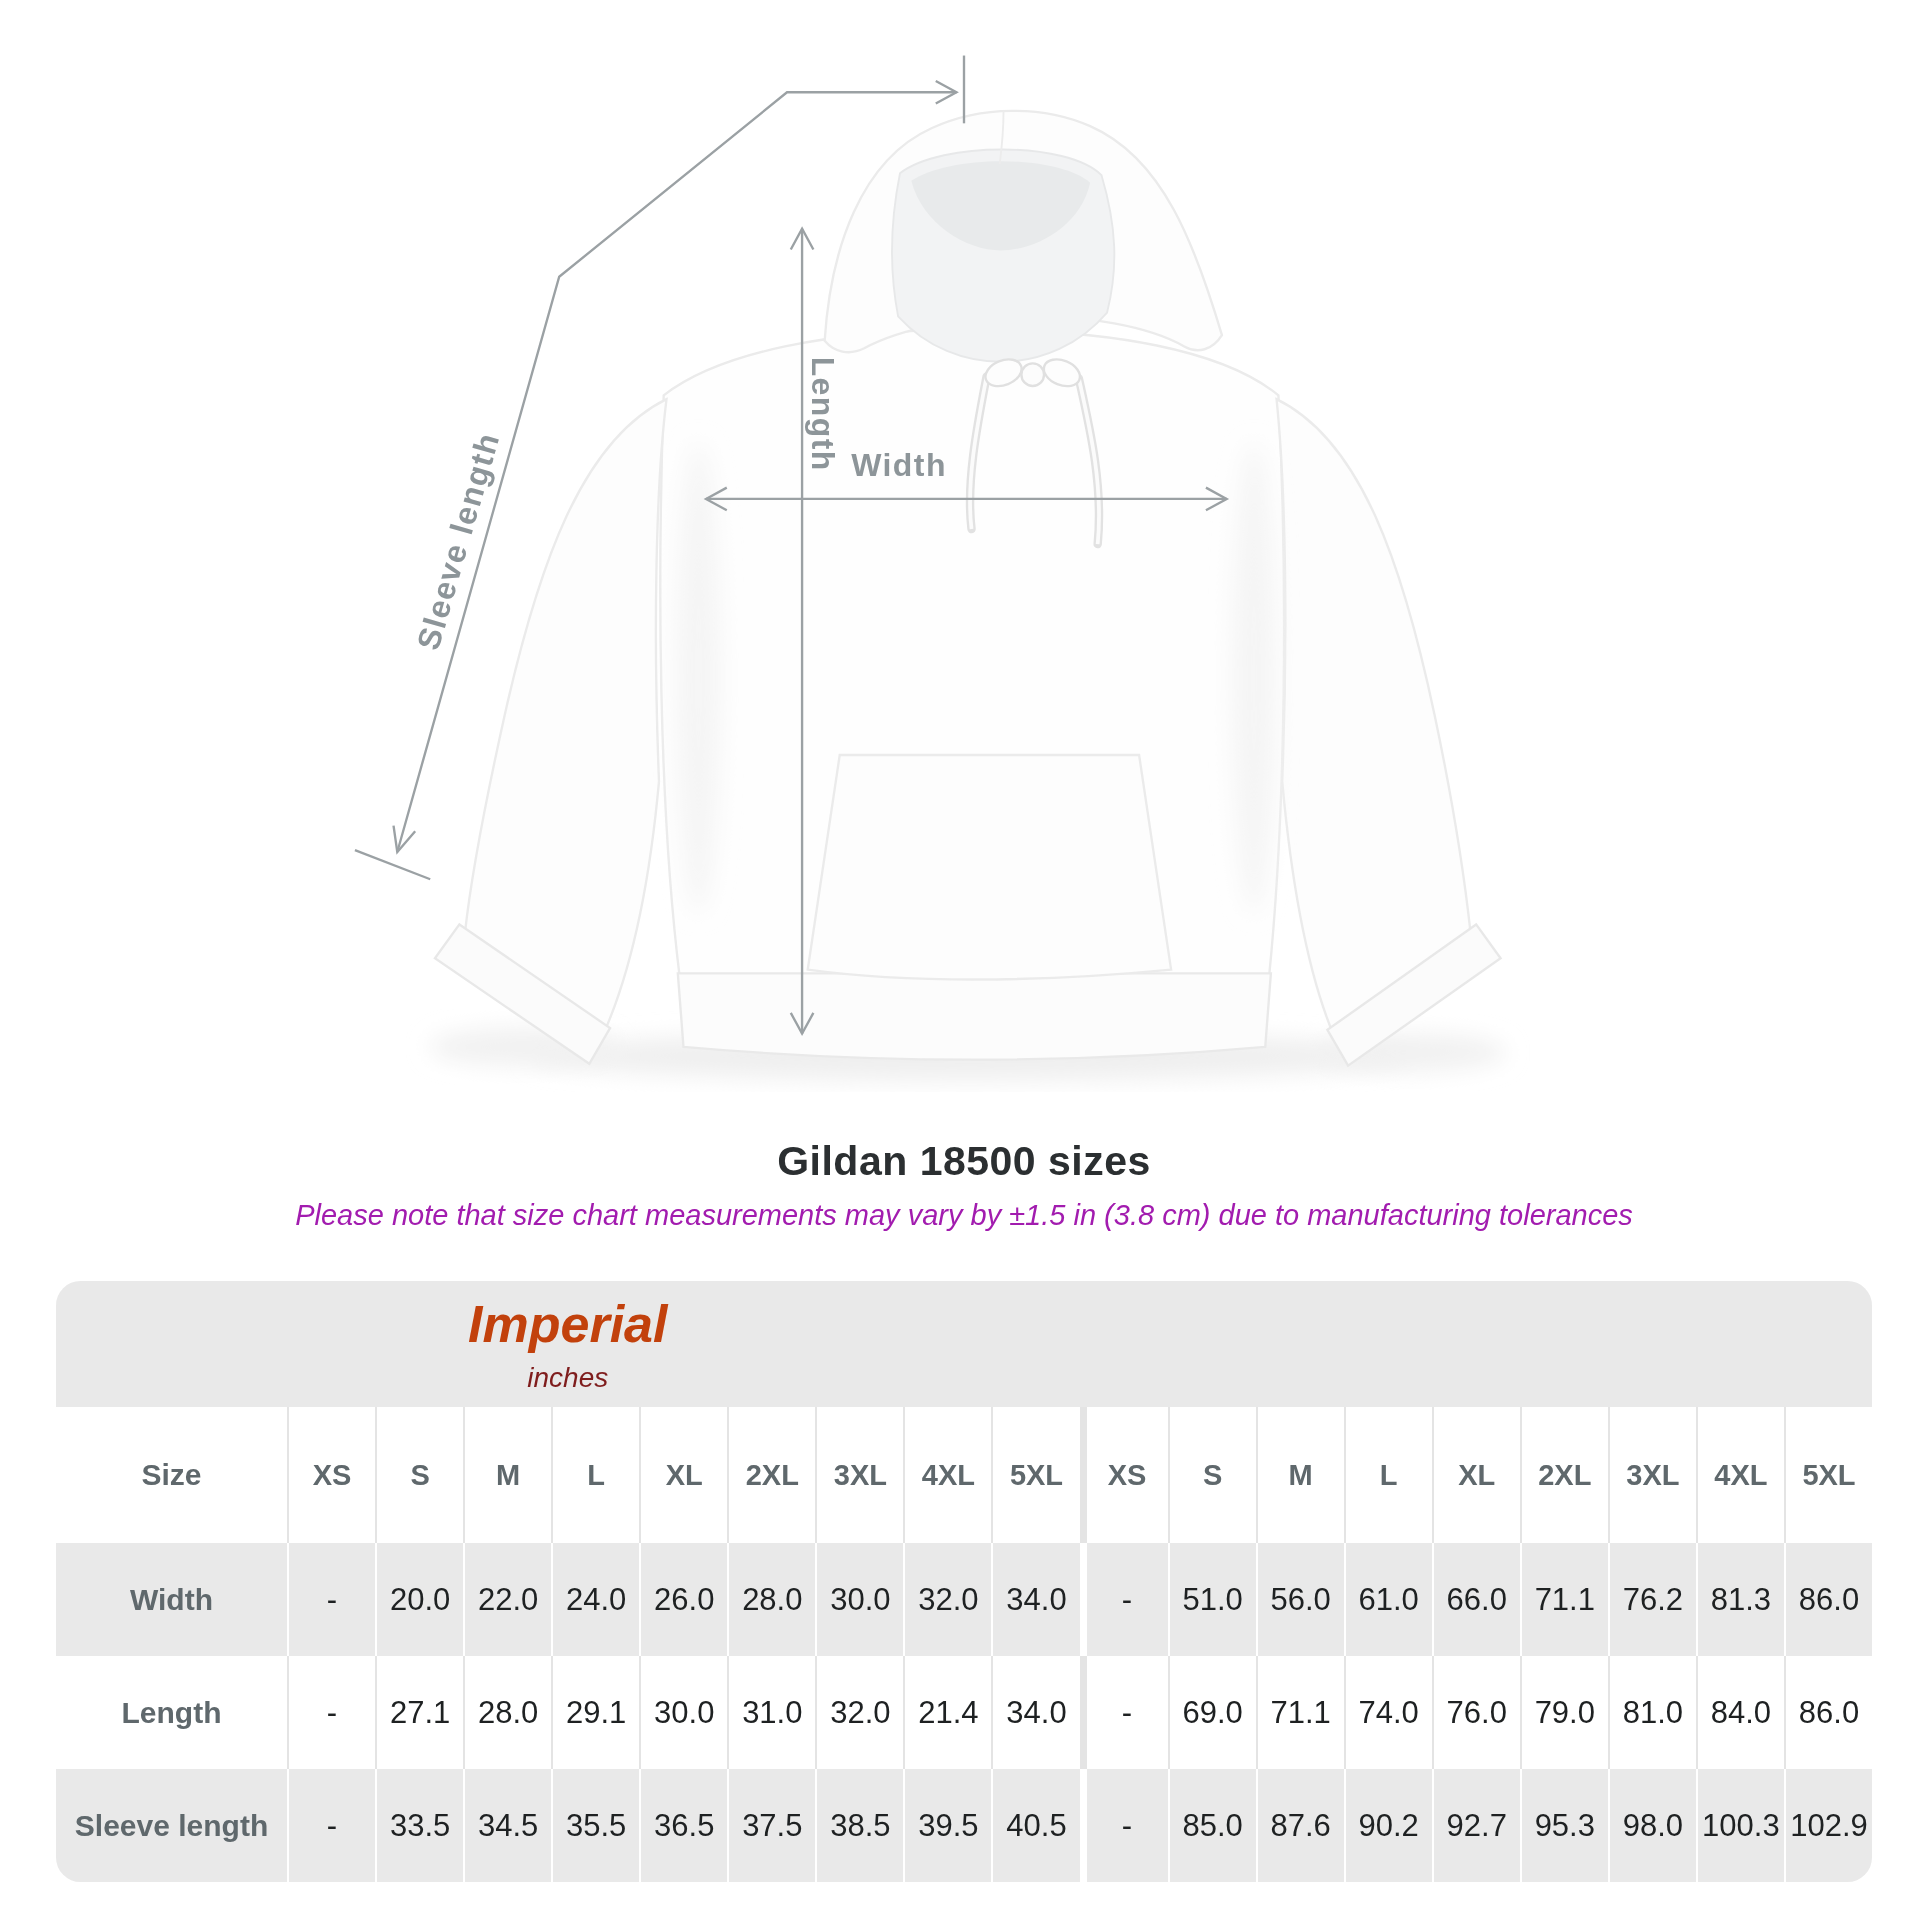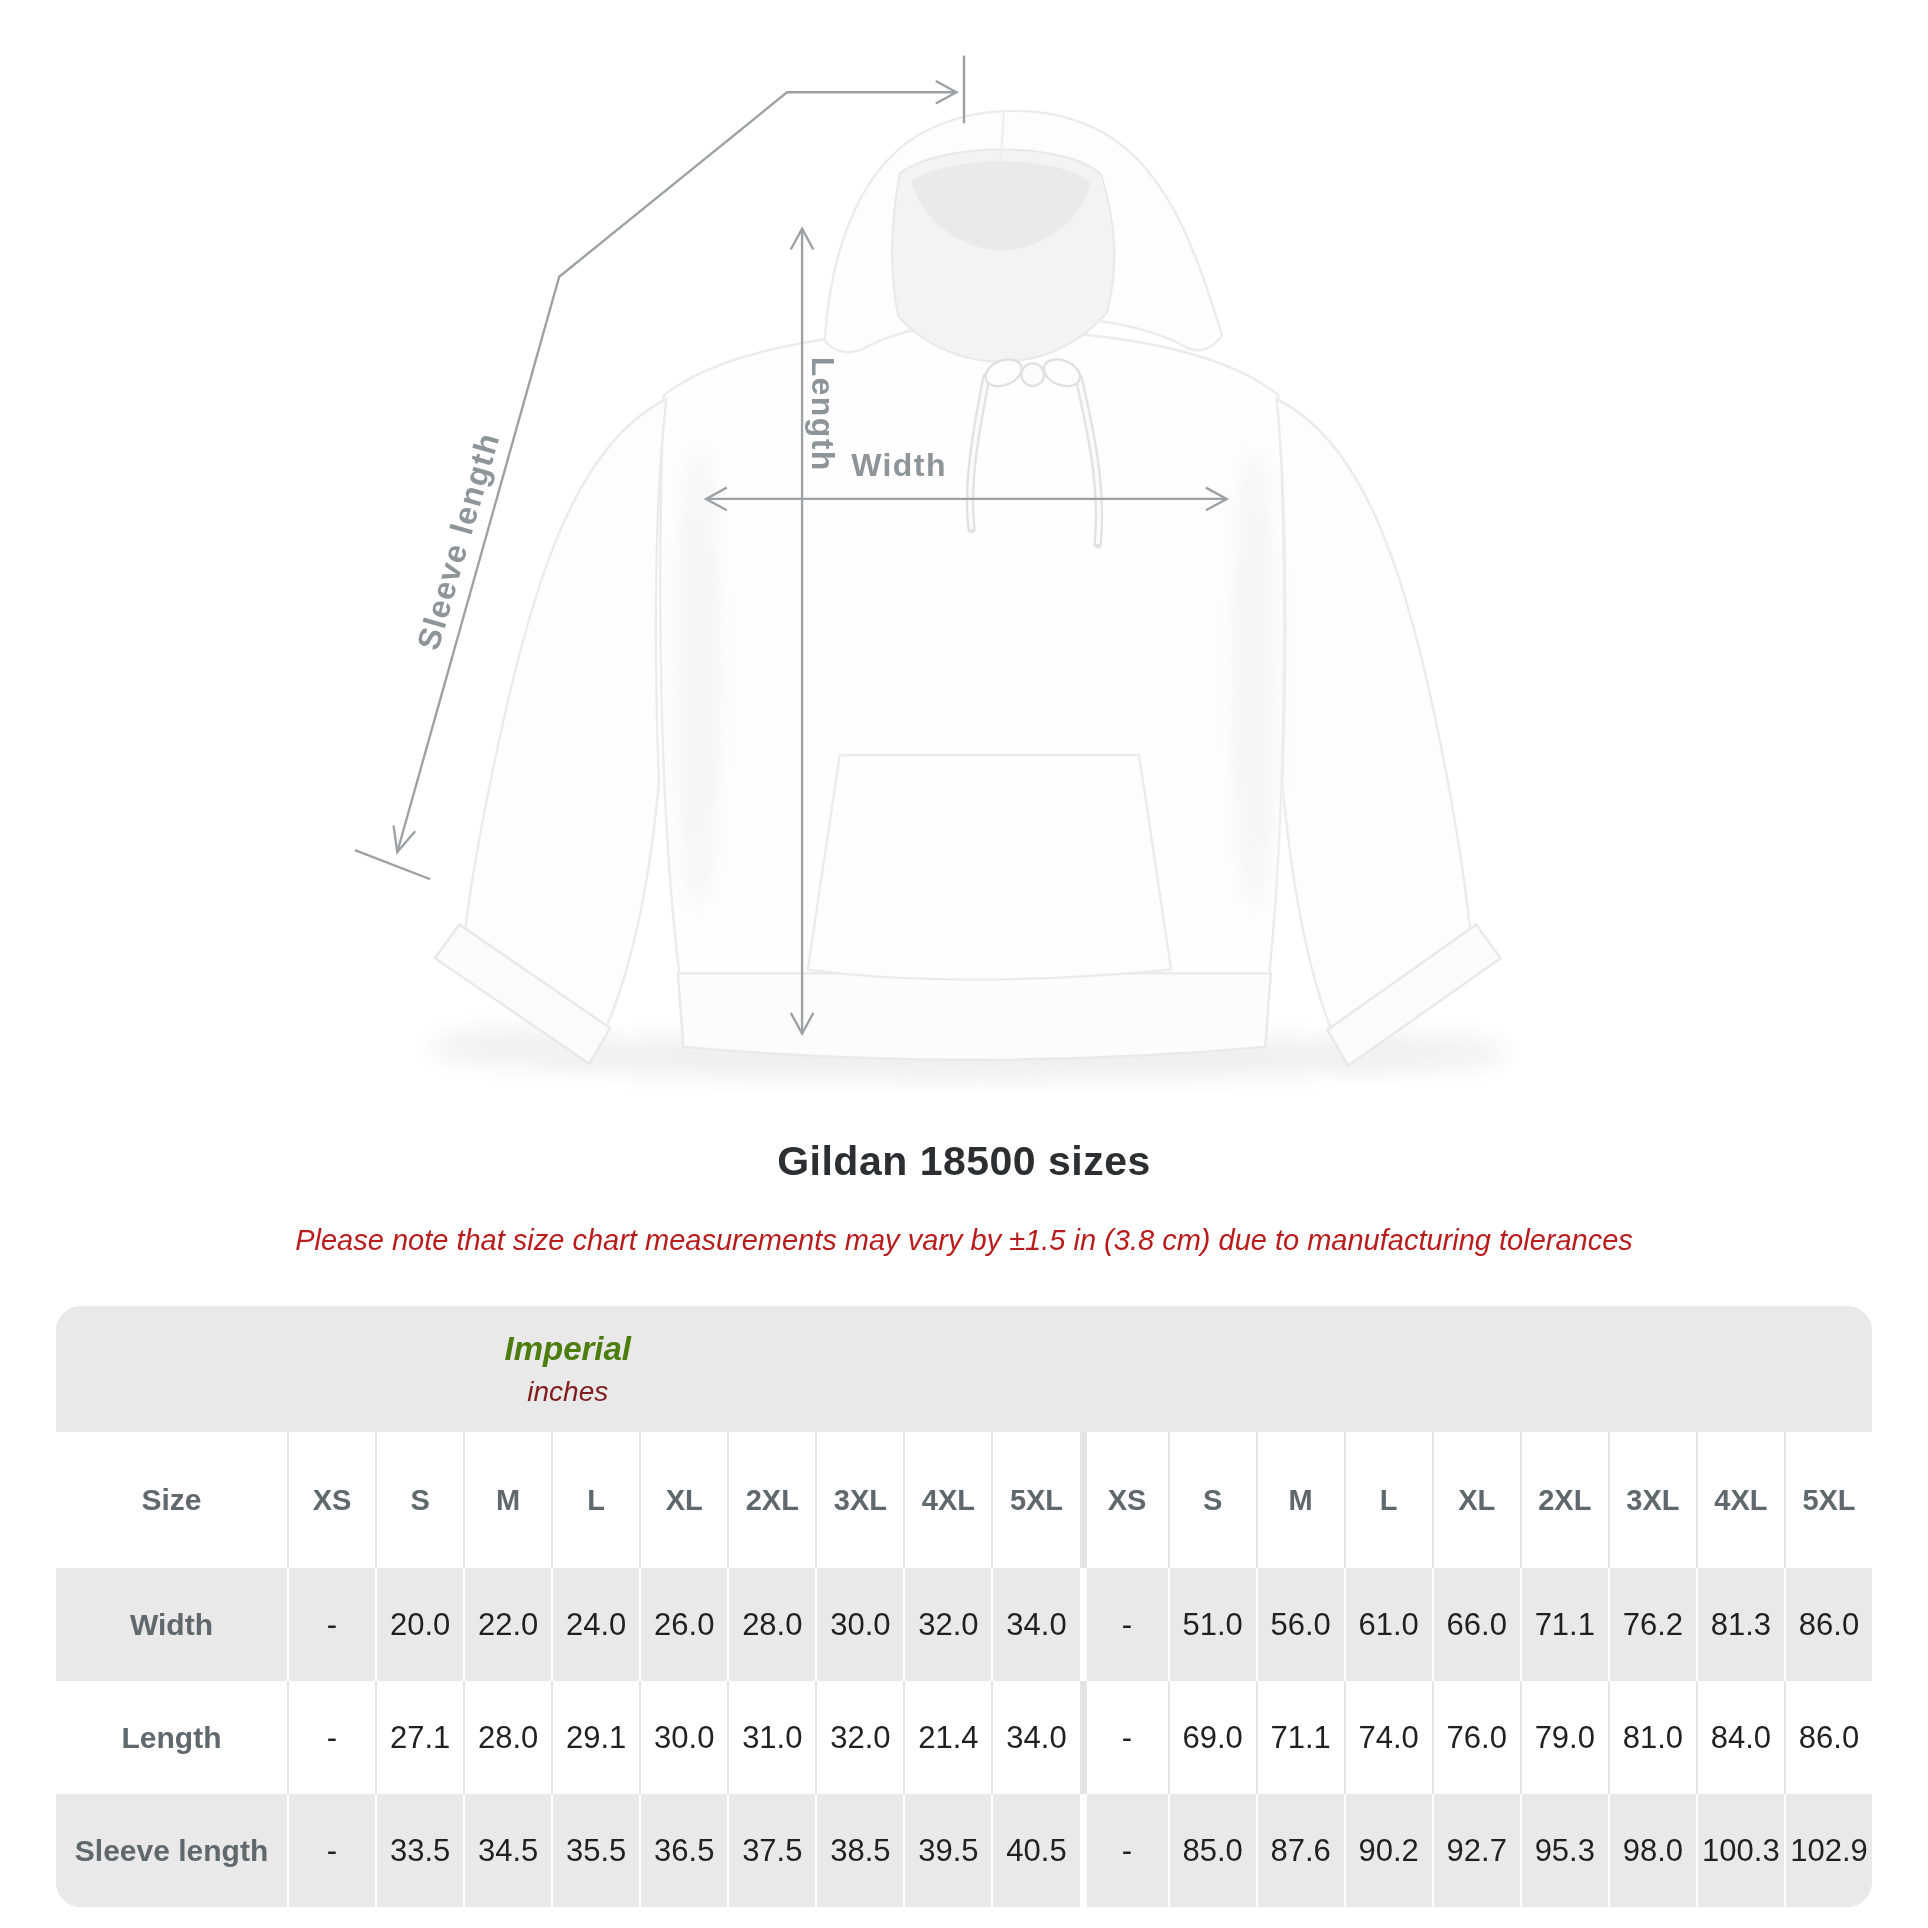--- a/index.html
+++ b/index.html
@@ -6,32 +6,32 @@
   body{
     width:1928px;height:1928px;background:#ffffff;overflow:hidden;
     font-family:"Liberation Sans","DejaVu Sans",sans-serif;
   }
   .diagram-wrap{width:1928px;height:1092px;}
   .page-title{
     margin:38px 0 0;text-align:center;
     font-size:41px;line-height:62px;font-weight:bold;color:#2b2f31;letter-spacing:0.5px;
   }
   .subtitle{
-    margin:31px 0 0;text-align:center;
-    font-size:29px;line-height:34px;font-style:italic;color:#b91c1c;
+    margin:6px 0 0;text-align:center;
+    font-size:29px;line-height:34px;font-style:italic;color:#a21caf;
   }
   .size-table{margin:49px 56px 0;}
   .band{
     display:grid;grid-template-columns:231px repeat(18,1fr);
     background:#e9e9e9;border-radius:24.5px 24.5px 0 0;height:126px;
   }
   .band-half{display:flex;flex-direction:column;align-items:center;justify-content:center;gap:8.5px;}
   .band-left{grid-column:1/11;}
   .band-right{grid-column:11/20;}
-  .band-title{font-size:33px;font-weight:bold;font-style:italic;color:#4d7c0f;}
+  .band-title{font-size:52px;font-weight:bold;font-style:italic;color:#c2410c;}
   .band-unit{font-size:28px;font-style:italic;color:#7f1d1d;}
   .trow{
     display:grid;grid-template-columns:231px repeat(18,1fr);
     height:113px;align-items:stretch;
   }
   .trow.header-row{height:136px;background:#ffffff;}
   .trow.gray{background:#e9e9e9;}
   .trow.white{background:#ffffff;}
   .trow.last{border-radius:0 0 24.5px 24.5px;overflow:hidden;}
   .cell{display:flex;align-items:center;justify-content:center;font-size:31px;color:#1e2122;}

